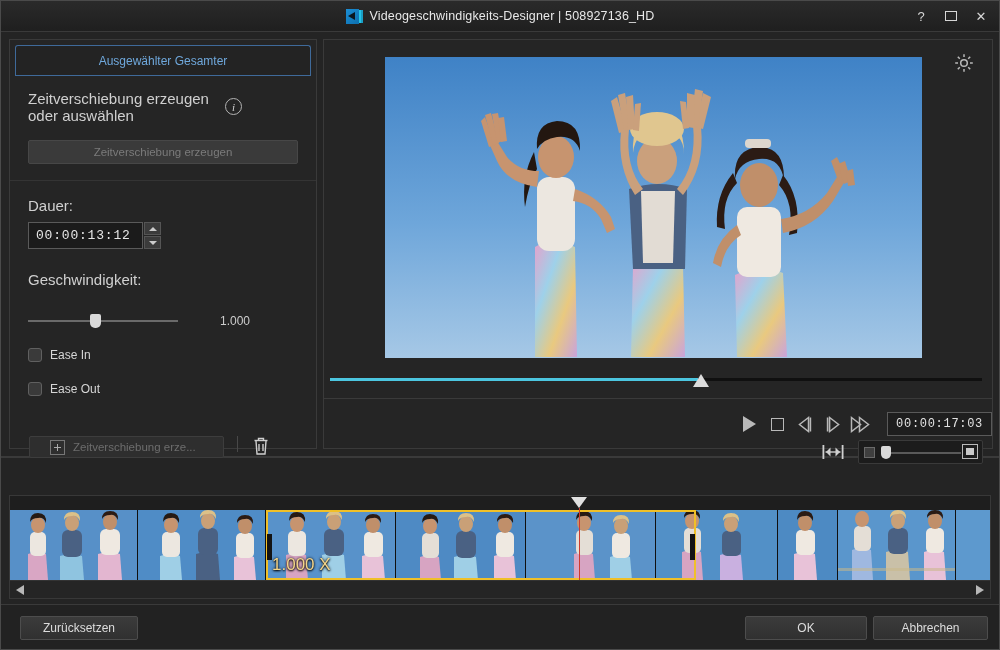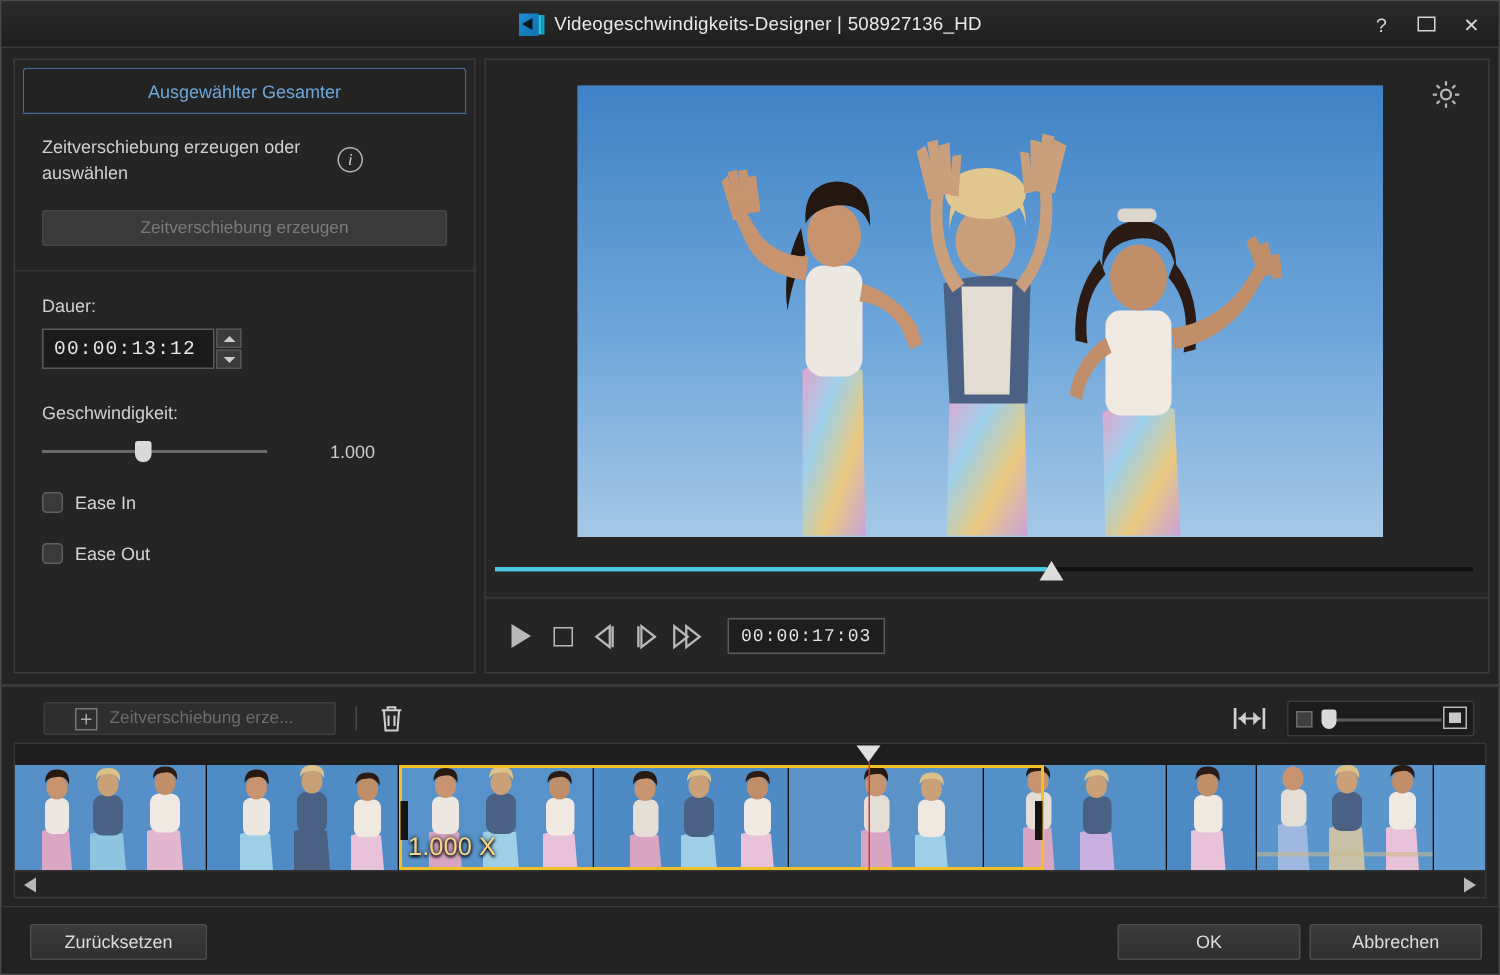--- a/index.html
+++ b/index.html
@@ -91,42 +91,42 @@
   }
   #tabs-underline {
     height: 1px; margin: 0 5px; background: #3f6a9a;
   }
   #panel-sec1 {
     padding: 14px 18px 16px 18px;
     border-bottom: 1px solid #343434;
     position: relative;
   }
   #ts-label {
-    color: #d0d0d0; font-size: 12px; line-height: 17px;
+    color: #d0d0d0; font-size: 15px; line-height: 17px;
     width: 195px;
   }
   #info-icon {
     position: absolute; right: 74px; top: 22px;
     width: 17px; height: 17px; border-radius: 50%;
     border: 1.3px solid #b4b4b4; color: #d6d6d6;
     font-size: 11px; font-style: italic;
     font-family: "Liberation Serif", serif;
     display: flex; align-items: center; justify-content: center;
     cursor: default;
   }
   #ts-button {
     margin-top: 16px; height: 24px; width: 100%;
     background: #3a3a3a; border: 1px solid #474747;
     border-radius: 2px;
     color: #7b7b7b; font-size: 11.5px;
     display: flex; align-items: center; justify-content: center;
     cursor: default;
   }
   #panel-sec2 { padding: 16px 18px; }
-  .fld-label { color: #d0d0d0; font-size: 12px; }
+  .fld-label { color: #d0d0d0; font-size: 15px; }
   #duration-row { display: flex; align-items: stretch; margin-top: 8px; height: 27px; }
   #duration-input {
     width: 115px; height: 27px;
     background: #1b1b1b; border: 1px solid #5a5a5a;
     color: #e6e6e6; font-size: 13px;
     font-family: "Liberation Mono", monospace;
     letter-spacing: .8px;
     display: flex; align-items: center; padding-left: 7px;
   }
   #duration-spin {
@@ -134,21 +134,21 @@
     display: flex; flex-direction: column; justify-content: space-between;
   }
   .spin {
     height: 13px; background: #3b3b3b; border: 1px solid #555;
     display: flex; align-items: center; justify-content: center;
   }
   .spin .ar { width: 0; height: 0; border-left: 4px solid transparent; border-right: 4px solid transparent; }
   .spin.up .ar { border-bottom: 4px solid #ccc; }
   .spin.down .ar { border-top: 4px solid #ccc; }
   #speed-label { margin-top: 22px; }
-  #speed-row { display: flex; align-items: center; margin-top: 12px; }
+  #speed-row { display: flex; align-items: center; margin-top: 26px; }
   #speed-slider {
     position: relative; width: 150px; height: 14px;
   }
   #speed-track {
     position: absolute; top: 6px; left: 0; width: 150px; height: 2px;
     background: #6a6a6a;
   }
   #speed-thumb {
     position: absolute; left: 62px; top: 0;
     width: 11px; height: 14px;
@@ -195,21 +195,21 @@
     border-left: 8px solid transparent;
     border-right: 8px solid transparent;
     border-bottom: 13px solid #dcdcdc;
   }
   #pb-sep {
     position: absolute; left: 0; top: 358px; width: 668px; height: 1px;
     background: #3a3a3a;
   }
   #playback-bar {
     position: absolute; left: 0; top: 359px; width: 668px; height: 50px;
-    display: flex; align-items: center; padding-left: 9px;
+    display: flex; align-items: center; padding-left: 9px; justify-content: flex-end;
   }
   .pbtn {
     width: 28px; height: 26px; display: flex;
     align-items: center; justify-content: center; cursor: default;
   }
   .tri-r {
     width: 0; height: 0; border-top: 8px solid transparent;
     border-bottom: 8px solid transparent; border-left: 13px solid #b9b9b9;
   }
   .sq-o { width: 13px; height: 13px; border: 1.6px solid #b9b9b9; }
@@ -225,23 +225,23 @@
     position: absolute; right: 18px; top: 13px;
     width: 20px; height: 20px; cursor: default;
   }
 
   
   #tl-divider {
     position: absolute; left: 0; top: 455px; width: 998px; height: 2px;
     background: #3a3a3a;
   }
   #tl-toolbar {
-    position: absolute; left: 8px; top: 462px;
+    position: absolute; left: 8px; top: 435px;
     width: 982px; height: 32px;
-    display: flex; align-items: center;
+    display: flex; 
   }
   #add-ts-btn {
     margin-left: 20px; width: 195px; height: 22px;
     background: #2e2e2e; border: 1px solid #3d3d3d; border-radius: 2px;
     display: flex; align-items: center; gap: 8px; padding-left: 20px;
     cursor: default;
   }
   .plus-box {
     width: 15px; height: 15px; border: 1.2px solid #777;
     position: relative; flex: none;

